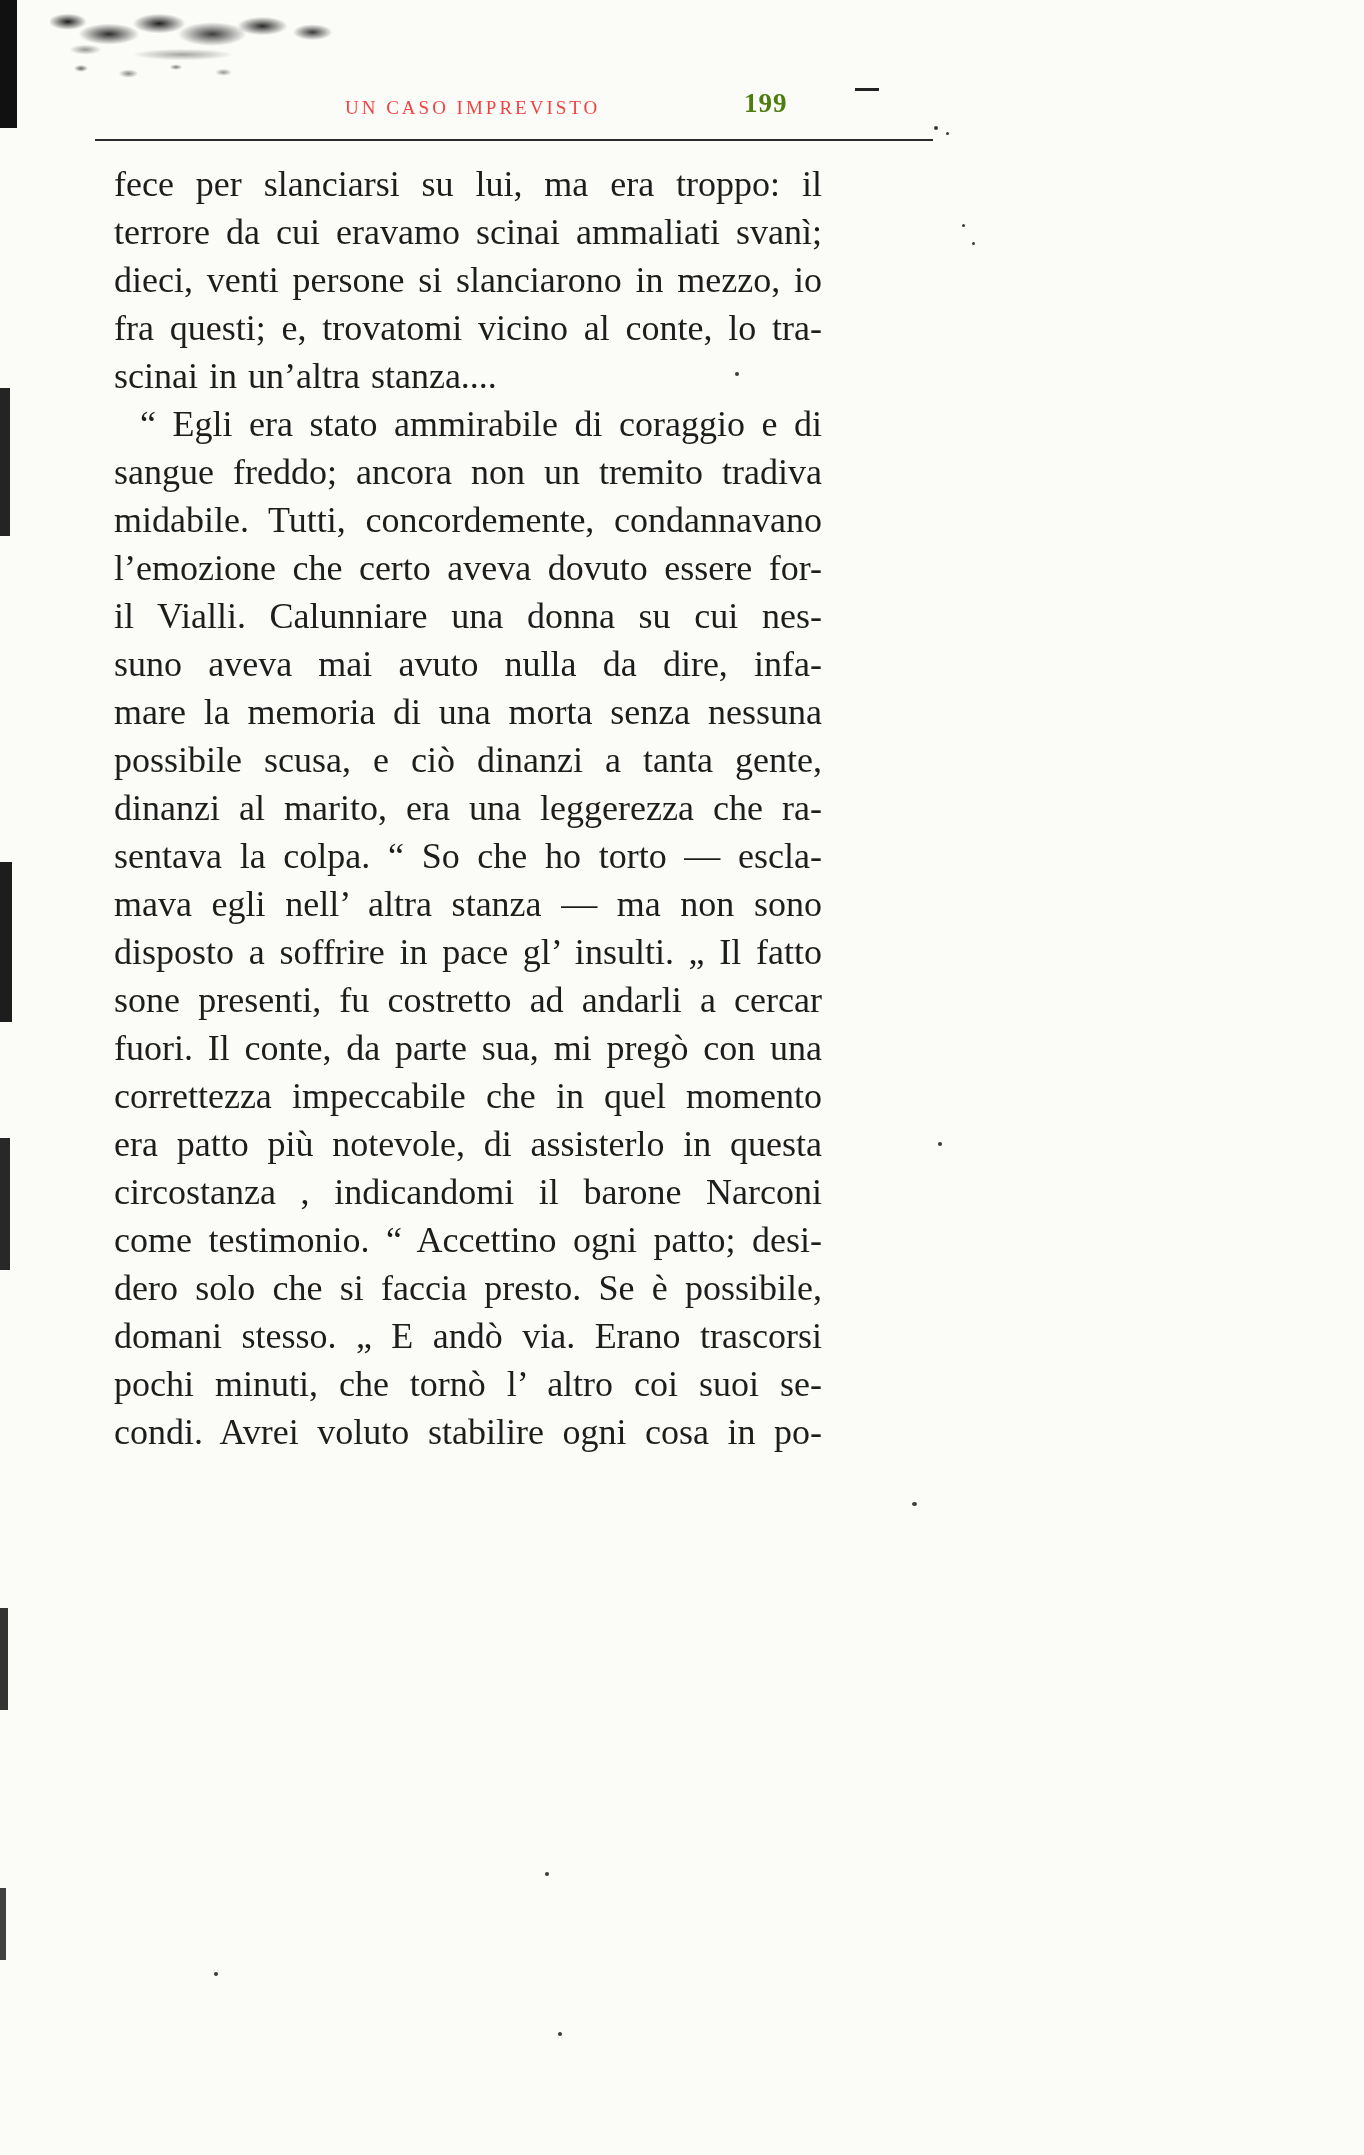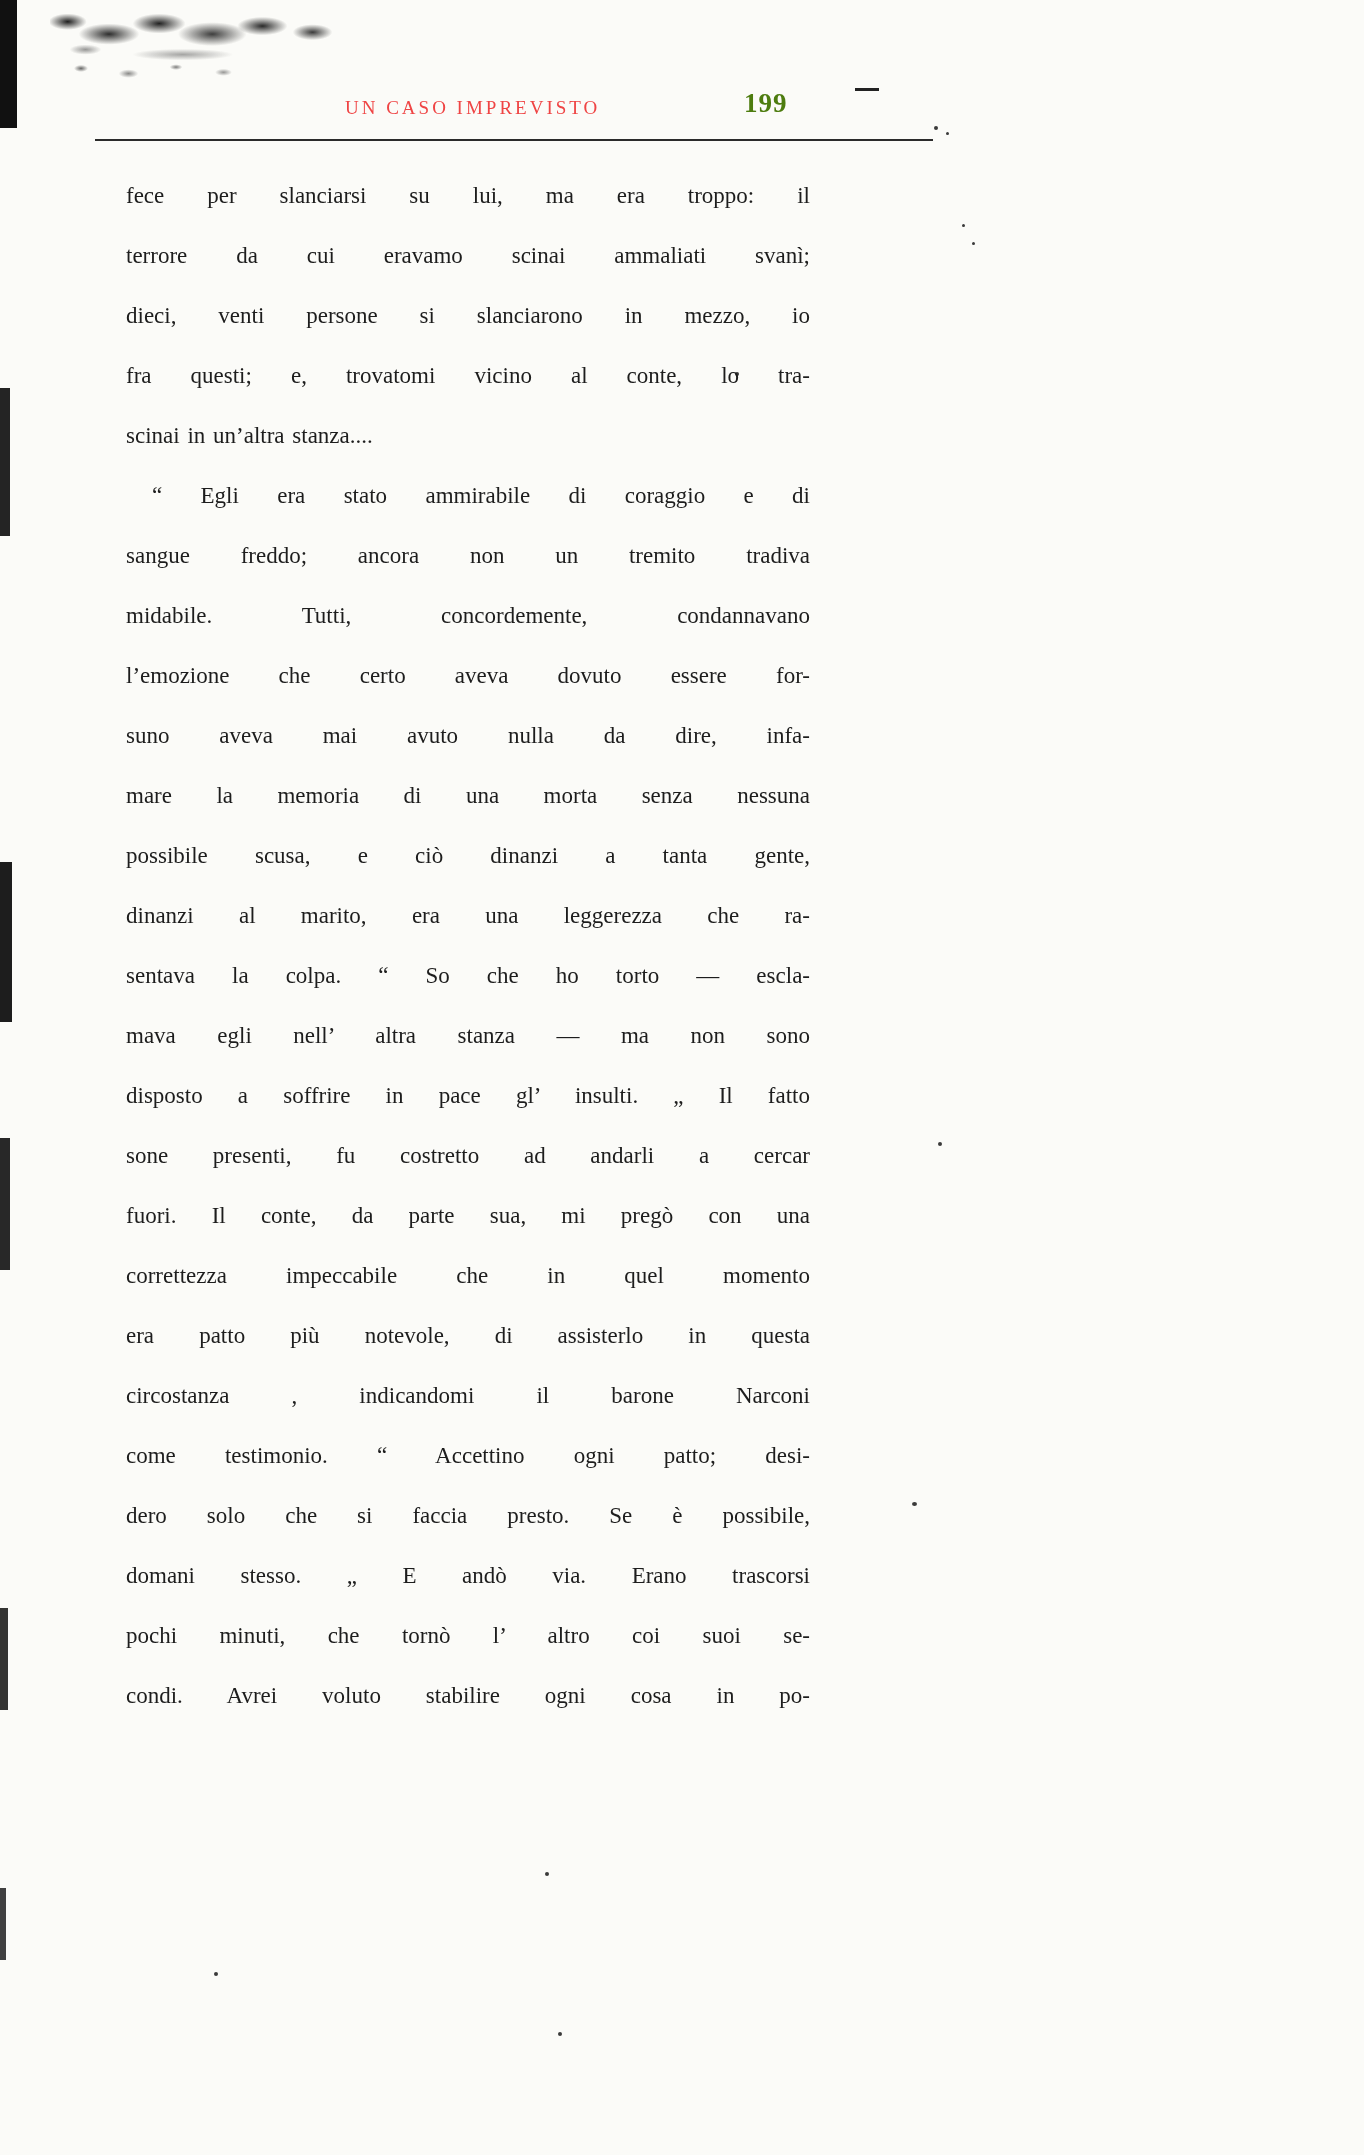--- a/index.html
+++ b/index.html
@@ -46,22 +46,22 @@
   }
 
   
   .body-text {
     position: absolute;
     top: 158px;
     left: 110px;
     width: 716px;
   }
   .body-text p {
-    margin: 16px;
-    font-size: 23px;
+    margin: 4px;
+    font-size: 36px;
     line-height: 44px;
     text-align: justify;
     text-align-last: justify;
     word-spacing: 2px;
     color: #1d1d1d;
   }
   .body-text p.par-end {
     text-align-last: left;
   }
   .body-text p.indent {
@@ -166,20 +166,21 @@
   <div class="body-text">
     <p>fece per slanciarsi su lui, ma era troppo: il</p>
     <p>terrore da cui eravamo scinai ammaliati svanì;</p>
     <p>dieci, venti persone si slanciarono in mezzo, io</p>
     <p>fra questi; e, trovatomi vicino al conte, lo tra-</p>
     <p class="par-end">scinai in un’altra stanza....</p>
     <p class="indent">“ Egli era stato ammirabile di coraggio e di</p>
     <p>sangue freddo; ancora non un tremito tradiva</p>
     <p>midabile. Tutti, concordemente, condannavano</p>
     <p>l’emozione che certo aveva dovuto essere for-</p>
+    <p>il Vialli. Calunniare una donna su cui nes-</p>
     <p>suno aveva mai avuto nulla da dire, infa-</p>
     <p>mare la memoria di una morta senza nessuna</p>
     <p>possibile scusa, e ciò dinanzi a tanta gente,</p>
     <p>dinanzi al marito, era una leggerezza che ra-</p>
     <p>sentava la colpa. “ So che ho torto — escla-</p>
     <p>mava egli nell’ altra stanza — ma non sono</p>
     <p>disposto a soffrire in pace gl’ insulti. „ Il fatto</p>
     <p>sone presenti, fu costretto ad andarli a cercar</p>
     <p>fuori. Il conte, da parte sua, mi pregò con una</p>
     <p>correttezza impeccabile che in quel momento</p>

